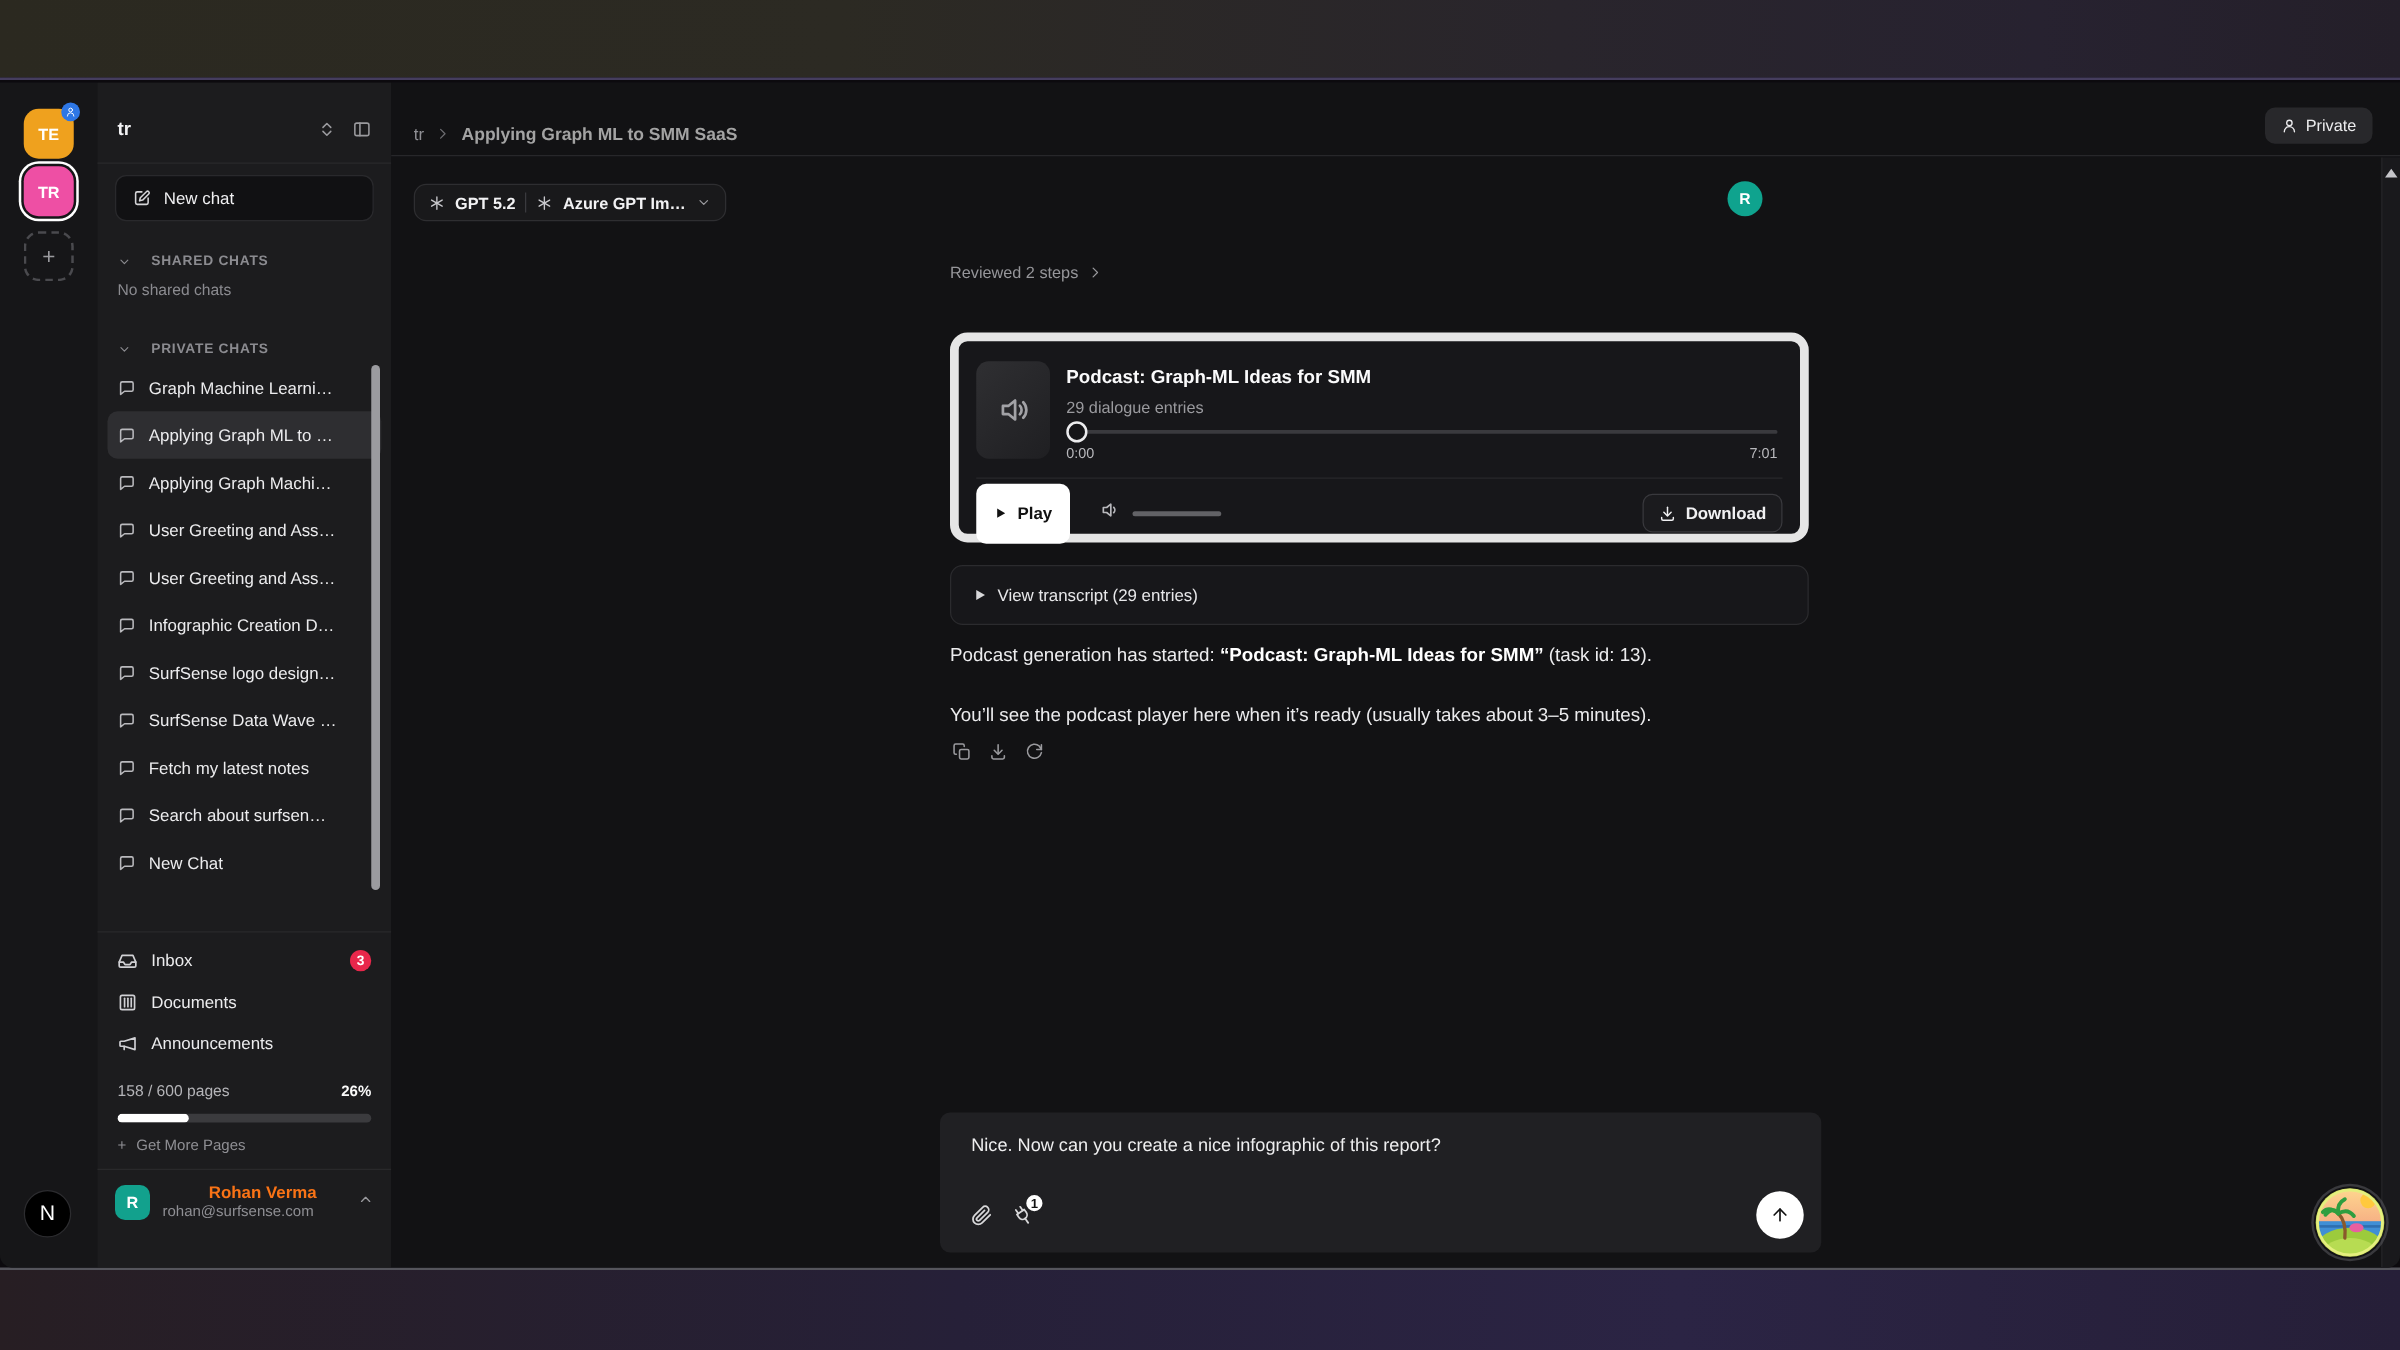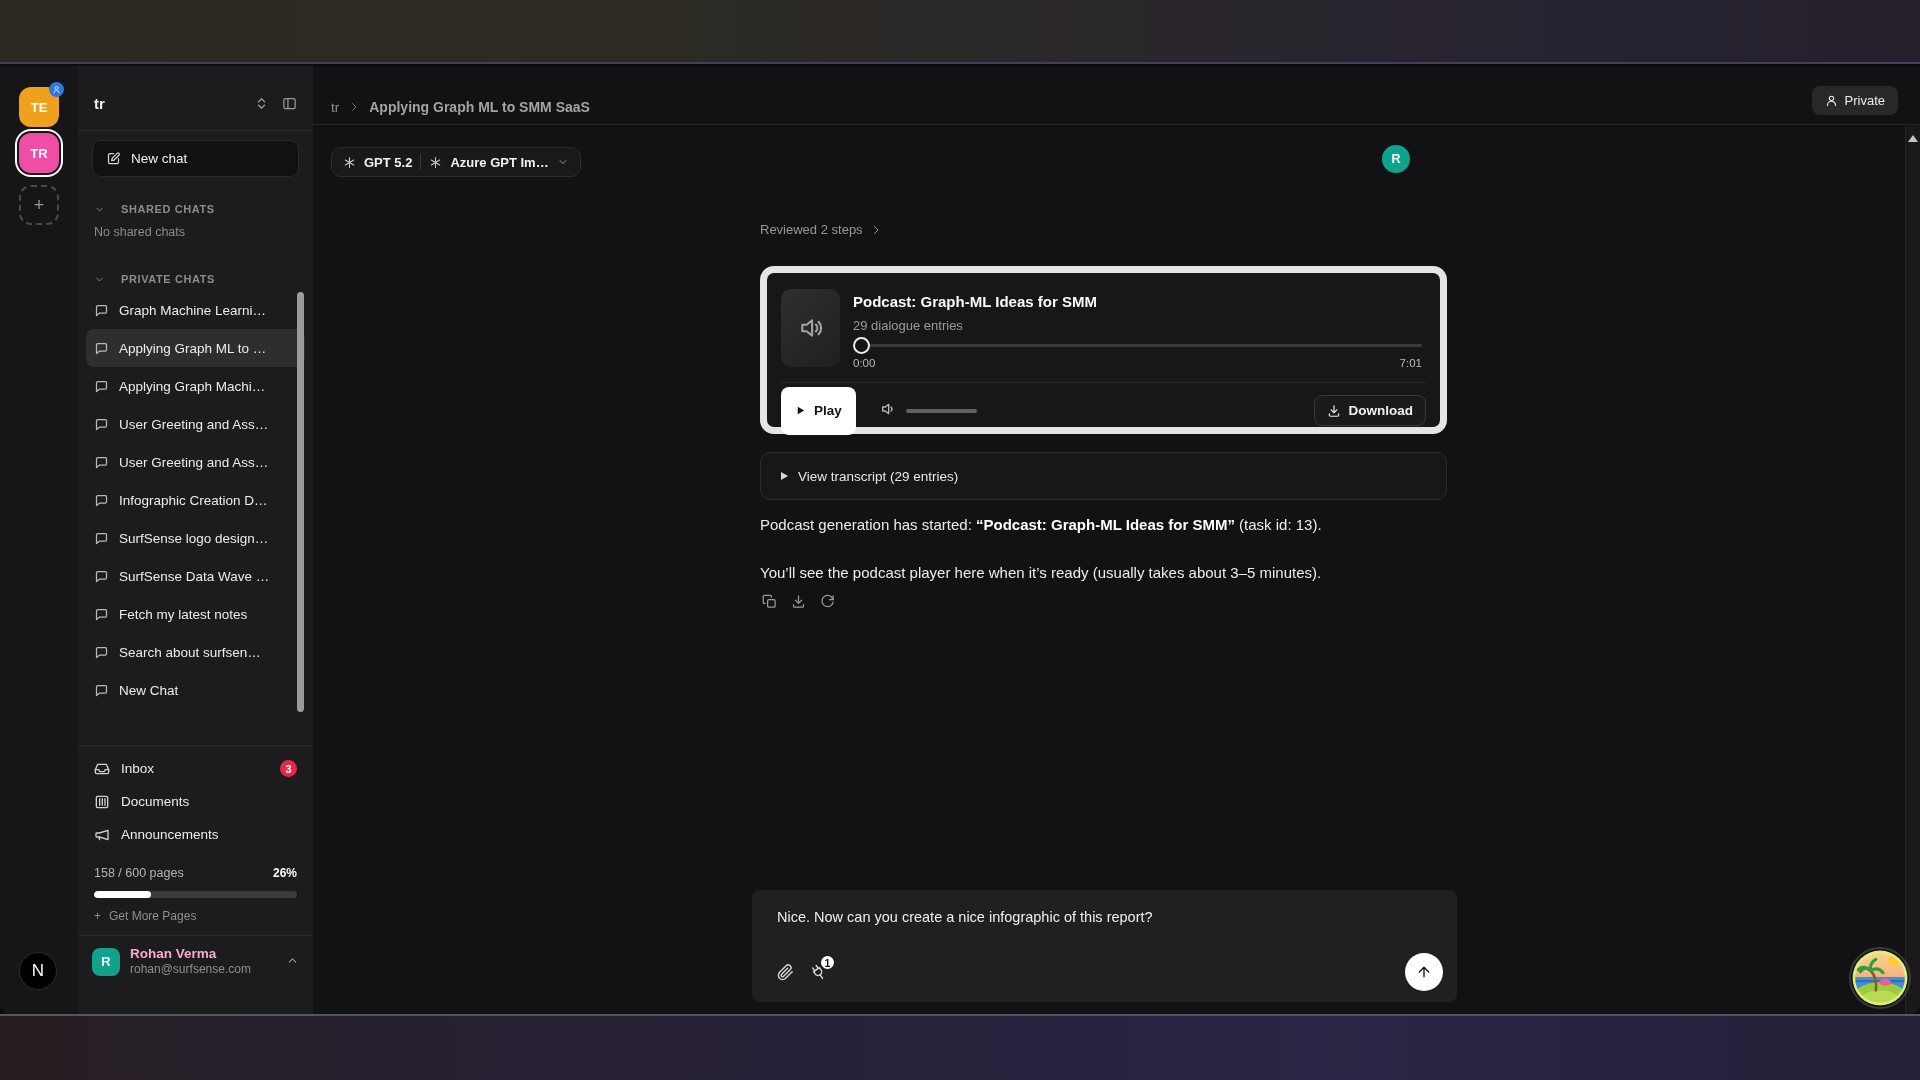--- a/index.html
+++ b/index.html
@@ -51,21 +51,21 @@
   .red-badge { margin-left:auto; width:17px; height:17px; border-radius:50%; background:#e8274b; color:#fff; font-size:11px; font-weight:700; display:flex; align-items:center; justify-content:center; }
   .usage { margin-top:12px; padding:0 16px; }
   .usage-row { display:flex; align-items:center; height:20px; }
   .usage-pages { color:#b4b4b8; font-size:12.5px; }
   .usage-pct { margin-left:auto; color:#fafafa; font-size:12px; font-weight:700; }
   .usage-bar { margin-top:8px; height:7px; border-radius:4px; background:#3b3b3e; overflow:hidden; }
   .usage-fill { width:28%; height:100%; border-radius:4px; background:#ffffff; }
   .get-more { margin-top:9px; display:flex; align-items:center; gap:8px; color:#8f8f94; font-size:12px; height:18px; }
   .sb-user { margin-top:10px; border-top:1px solid #29292b; padding:10px 14px 0 14px; display:flex; align-items:center; gap:10px; }
   .sb-avatar { width:28px; height:28px; border-radius:8px; background:#12a18d; color:#fff; font-size:13px; font-weight:700; display:flex; align-items:center; justify-content:center; flex:none; }
-  .sb-user-name { color:#f9a8d4; font-size:13.5px; font-weight:700; line-height:16px; }
+  .sb-user-name { color:#f97316; font-size:13.5px; font-weight:700; line-height:16px;margin-left:37px; }
   .sb-user-email { color:#8f8f94; font-size:12px; line-height:15px; }
   .sb-user-caret { margin-left:auto; color:#9a9a9e; }
   .sb-user-caret svg { width:13px; height:13px; }
 
   
   .main { position:relative; flex:1; background:#121214; }
   .topbar { height:59px; display:flex; align-items:flex-end; padding:0 22px 9px 18px; border-bottom:1px solid #27272a; }
   .crumb { display:flex; align-items:center; gap:9px; }
   .crumb-root { color:#8f8f94; font-size:13.5px; }
   .crumb svg { width:12px; height:12px; color:#6e6e72; }
@@ -76,21 +76,21 @@
   .model-pill { position:absolute; left:18px; top:81px; height:30px; display:inline-flex; align-items:center; gap:8px; padding:0 11px; background:#19191b; border:1px solid #2e2e31; border-radius:10px; }
   .model-label { color:#f2f2f4; font-size:13px; font-weight:700; }
   .model-pill svg.oa { width:13px; height:13px; color:#c9c9cd; }
   .model-sep { width:1px; height:16px; background:#3a3a3e; }
   .model-pill svg.cd { width:12px; height:12px; color:#9a9a9e; }
 
   .user-row { position:absolute; left:447px; top:79px; width:650px; display:flex; justify-content:flex-end; align-items:center; gap:11px; }
   .bubble { background:#2b2b2e; border-radius:22px; padding:11px 19px; color:#f2f2f3; font-size:14.5px; }
   .chat-avatar { width:28px; height:28px; border-radius:50%; background:#0fa38e; color:#fff; font-size:12.5px; font-weight:700; display:flex; align-items:center; justify-content:center; flex:none; }
 
-  .reviewed { position:absolute; left:447px; top:156px; display:flex; align-items:center; gap:7px; color:#96969a; font-size:13px; }
+  .reviewed { position:absolute; left:447px; top:144px; display:flex; align-items:center; gap:7px; color:#96969a; font-size:13px; }
   .reviewed svg { width:12px; height:12px; }
 
   .pod-card { position:absolute; left:447px; top:200px; width:687px; height:168px; background:#17171a; border:7px solid #e5e5e5; border-radius:14px; }
   .pod-thumb { position:absolute; left:14px; top:16px; width:59px; height:78px; border-radius:10px; background:linear-gradient(135deg,#2f2f32,#1f1f22); display:flex; align-items:center; justify-content:center; color:#a2a2a6; }
   .pod-thumb svg { width:26px; height:26px; }
   .pod-title { position:absolute; left:86px; top:20px; color:#fafafb; font-size:15px; font-weight:700; }
   .pod-sub { position:absolute; left:86px; top:45px; color:#9a9a9e; font-size:13px; }
   .pod-slider { position:absolute; left:86px; right:18px; top:64px; height:17px; }
   .pod-track { position:absolute; left:8px; right:0; top:7px; height:3px; border-radius:2px; background:#3a3a3e; }
   .pod-knob { position:absolute; left:0; top:0; width:17px; height:17px; border-radius:50%; background:#151518; border:2.5px solid #ececee; }

